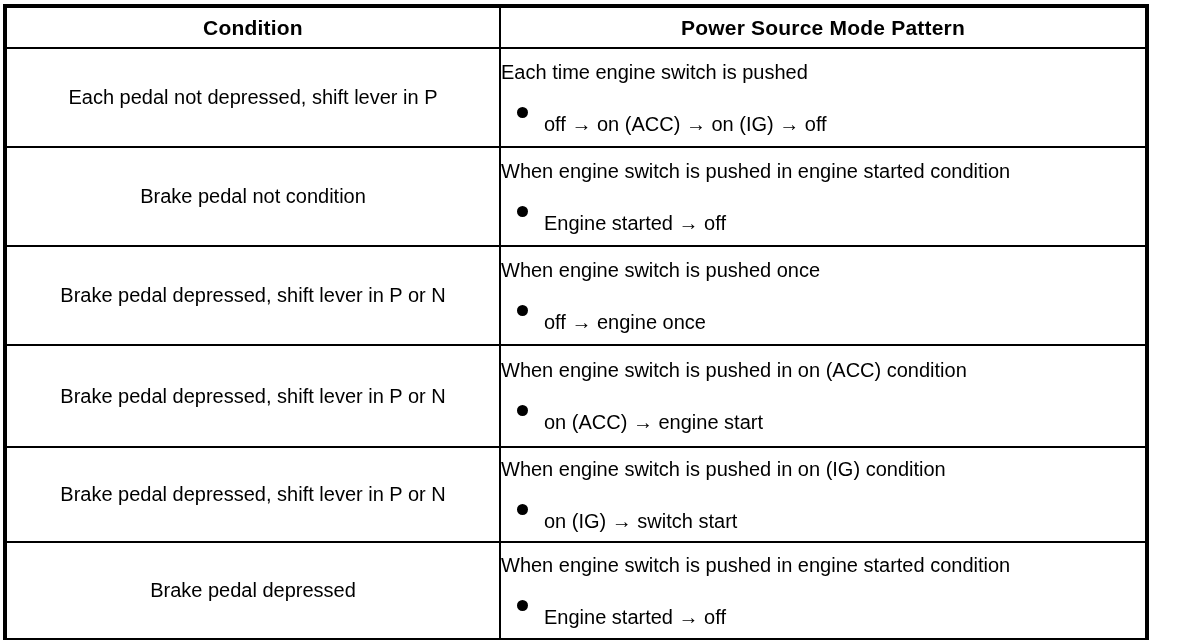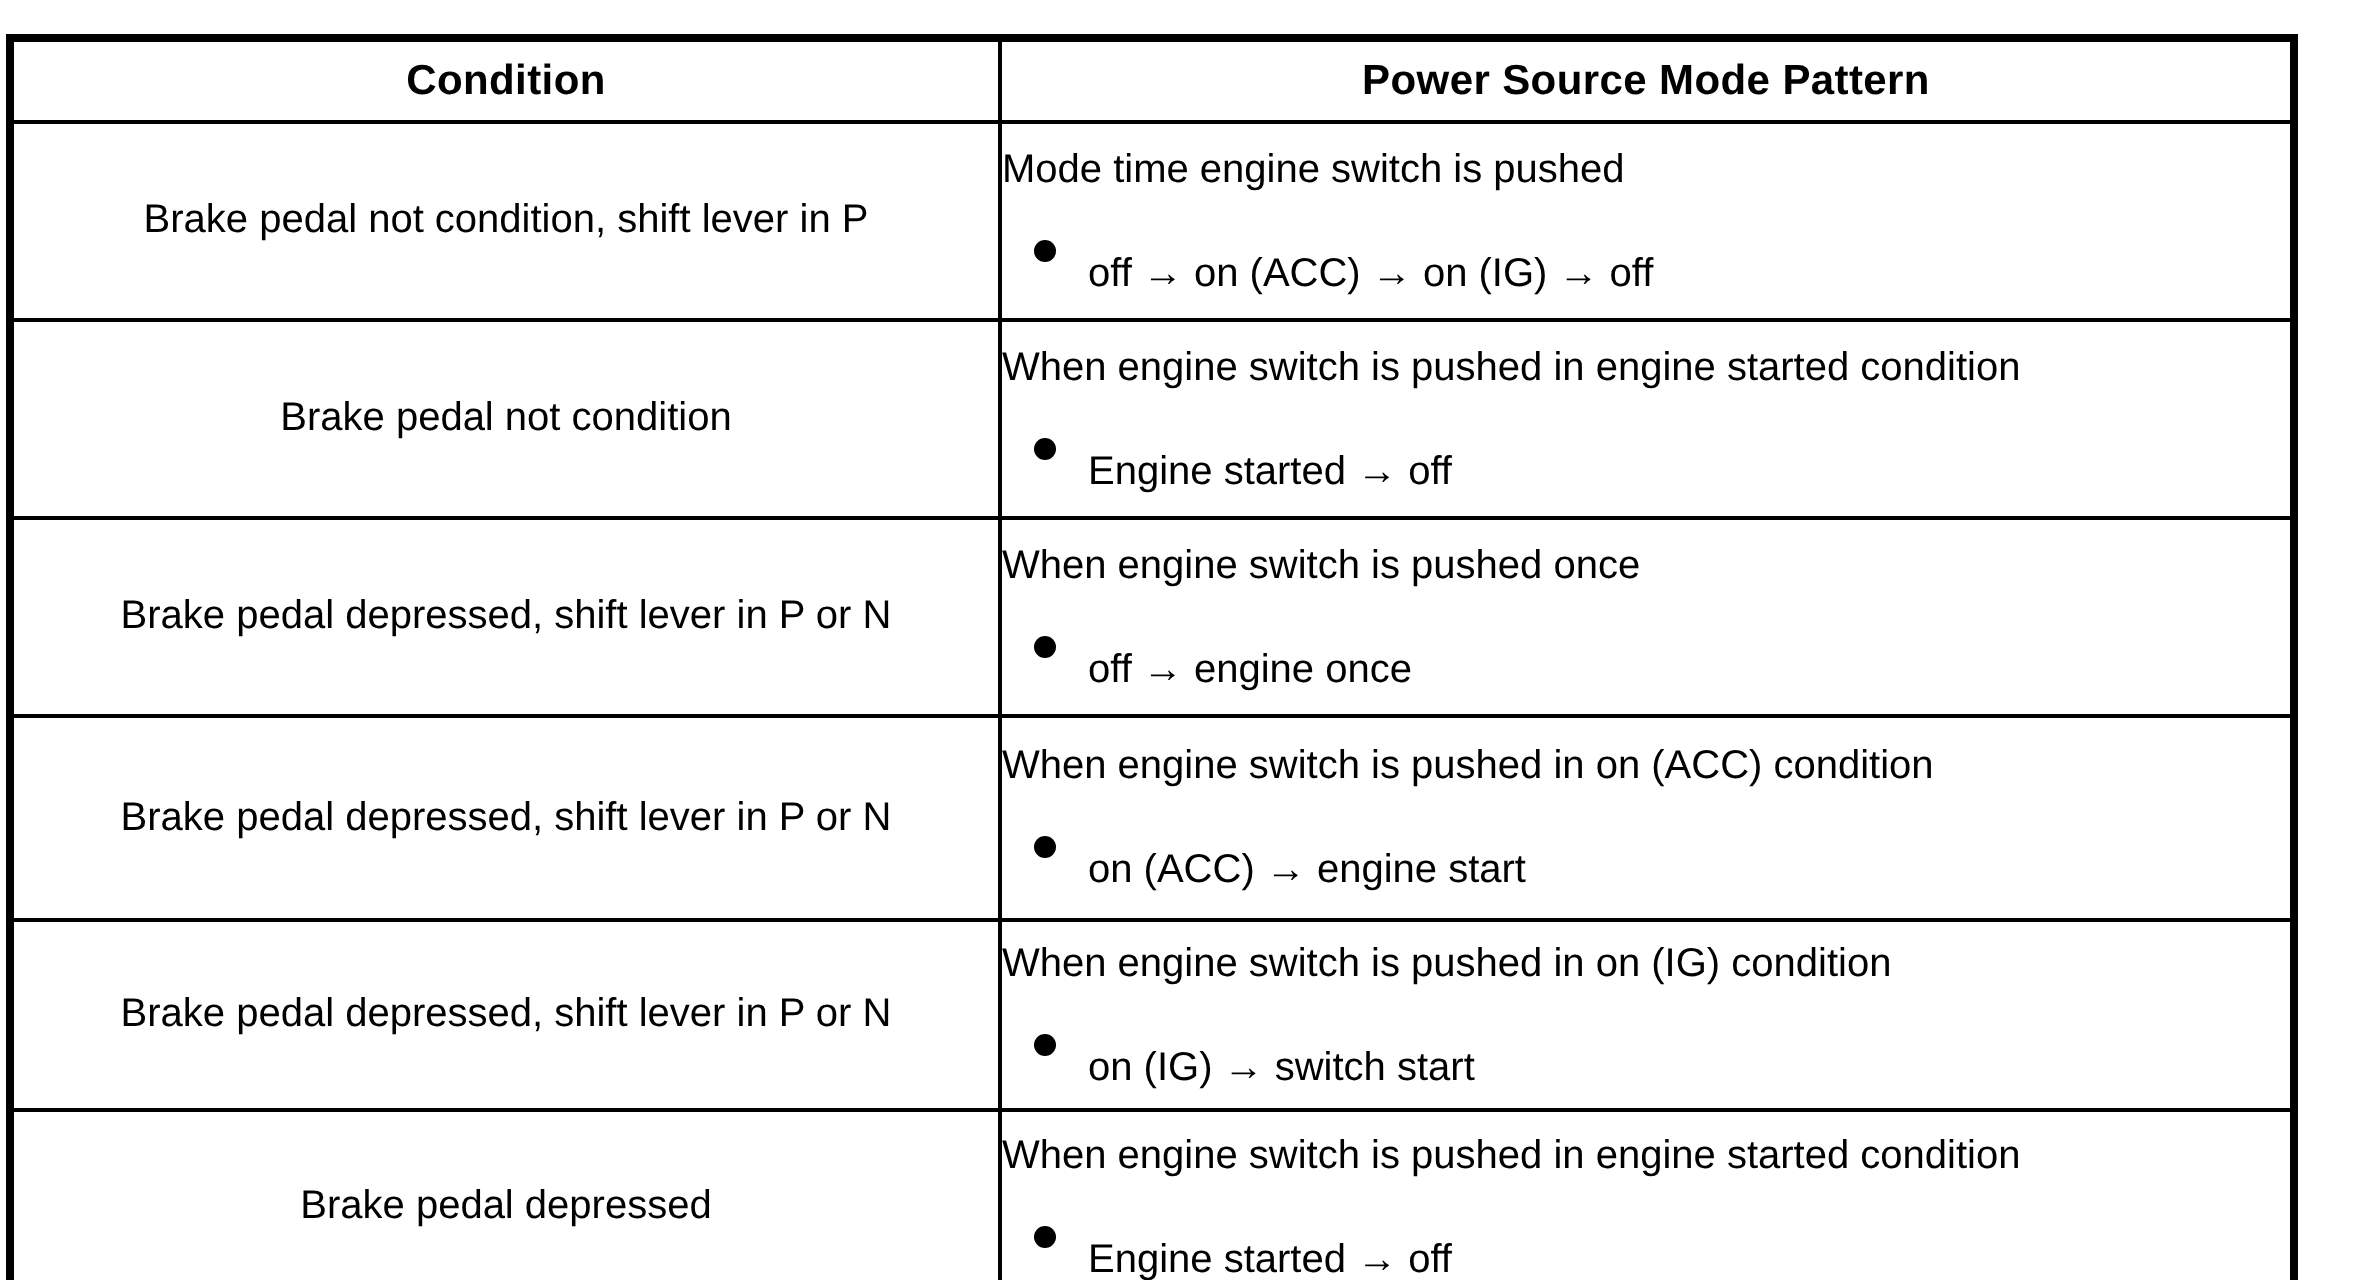--- a/index.html
+++ b/index.html
@@ -11,21 +11,21 @@
     width: 1184px;
     height: 640px;
     font-family: "Liberation Sans", sans-serif;
     color: #000000;
     overflow: hidden;
   }
 
   .table-wrap {
     position: absolute;
     left: 3px;
-    top: 17px;
+    top: 4px;
     width: 1136px;
     height: 621px;
     box-sizing: border-box;
   }
 
   table.spec-table {
     border-collapse: collapse;
     table-layout: fixed;
     width: 1146px;
     height: 621px;
@@ -116,23 +116,23 @@
       <col class="col-pattern">
     </colgroup>
     <thead>
       <tr class="hdr-row">
         <th class="hdr-cell">Condition</th>
         <th class="hdr-cell">Power Source Mode Pattern</th>
       </tr>
     </thead>
     <tbody>
       <tr class="r1">
-        <td class="cond-cell">Brake pedal not condition, shift lever in P</td>
+        <td class="cond-cell">Each pedal not depressed, shift lever in P</td>
         <td class="pattern-cell">
-          <div class="pattern-head">Mode time engine switch is pushed</div>
+          <div class="pattern-head">Each time engine switch is pushed</div>
           <div class="pattern-bullet-line">
             <span class="bullet-dot"></span>
             <span class="bullet-text">off → on (ACC) → on (IG) → off</span>
           </div>
         </td>
       </tr>
       <tr class="r2">
         <td class="cond-cell">Brake pedal not condition</td>
         <td class="pattern-cell">
           <div class="pattern-head">When engine switch is pushed in engine started condition</div>

